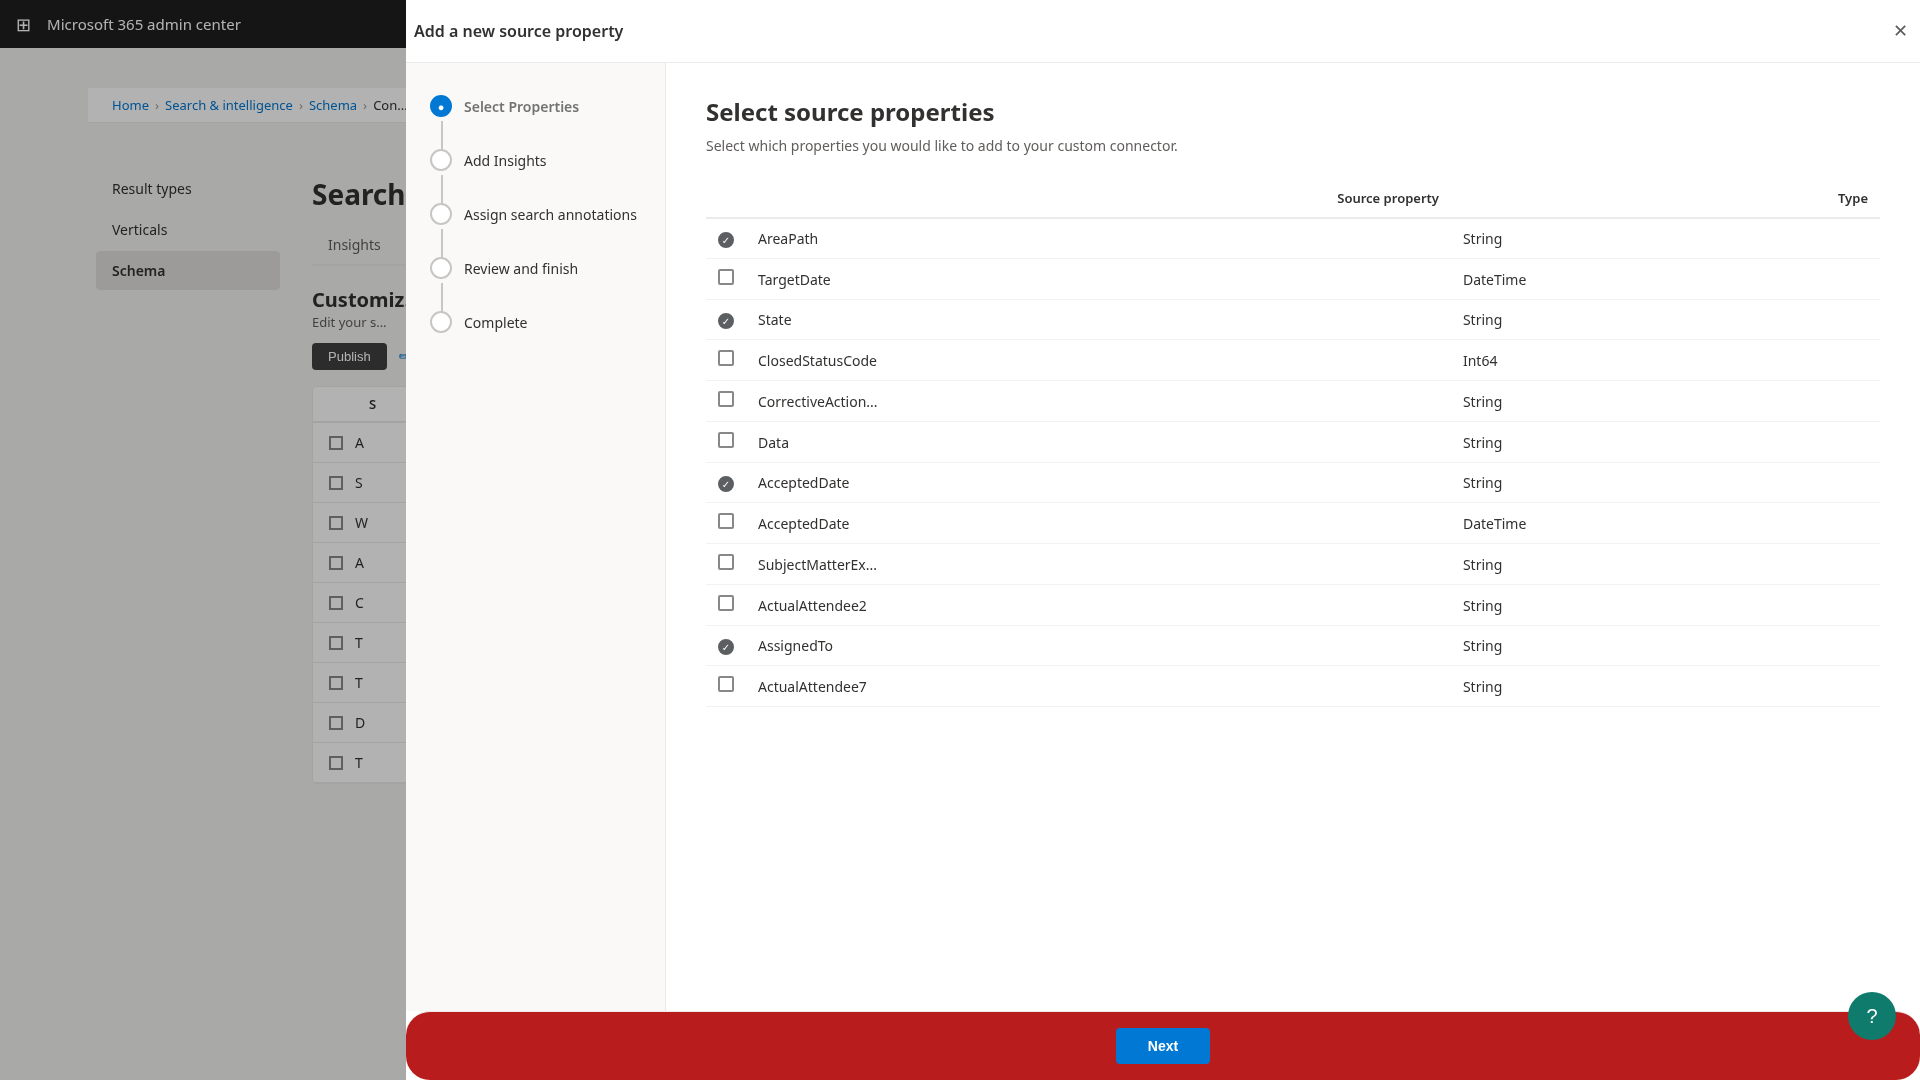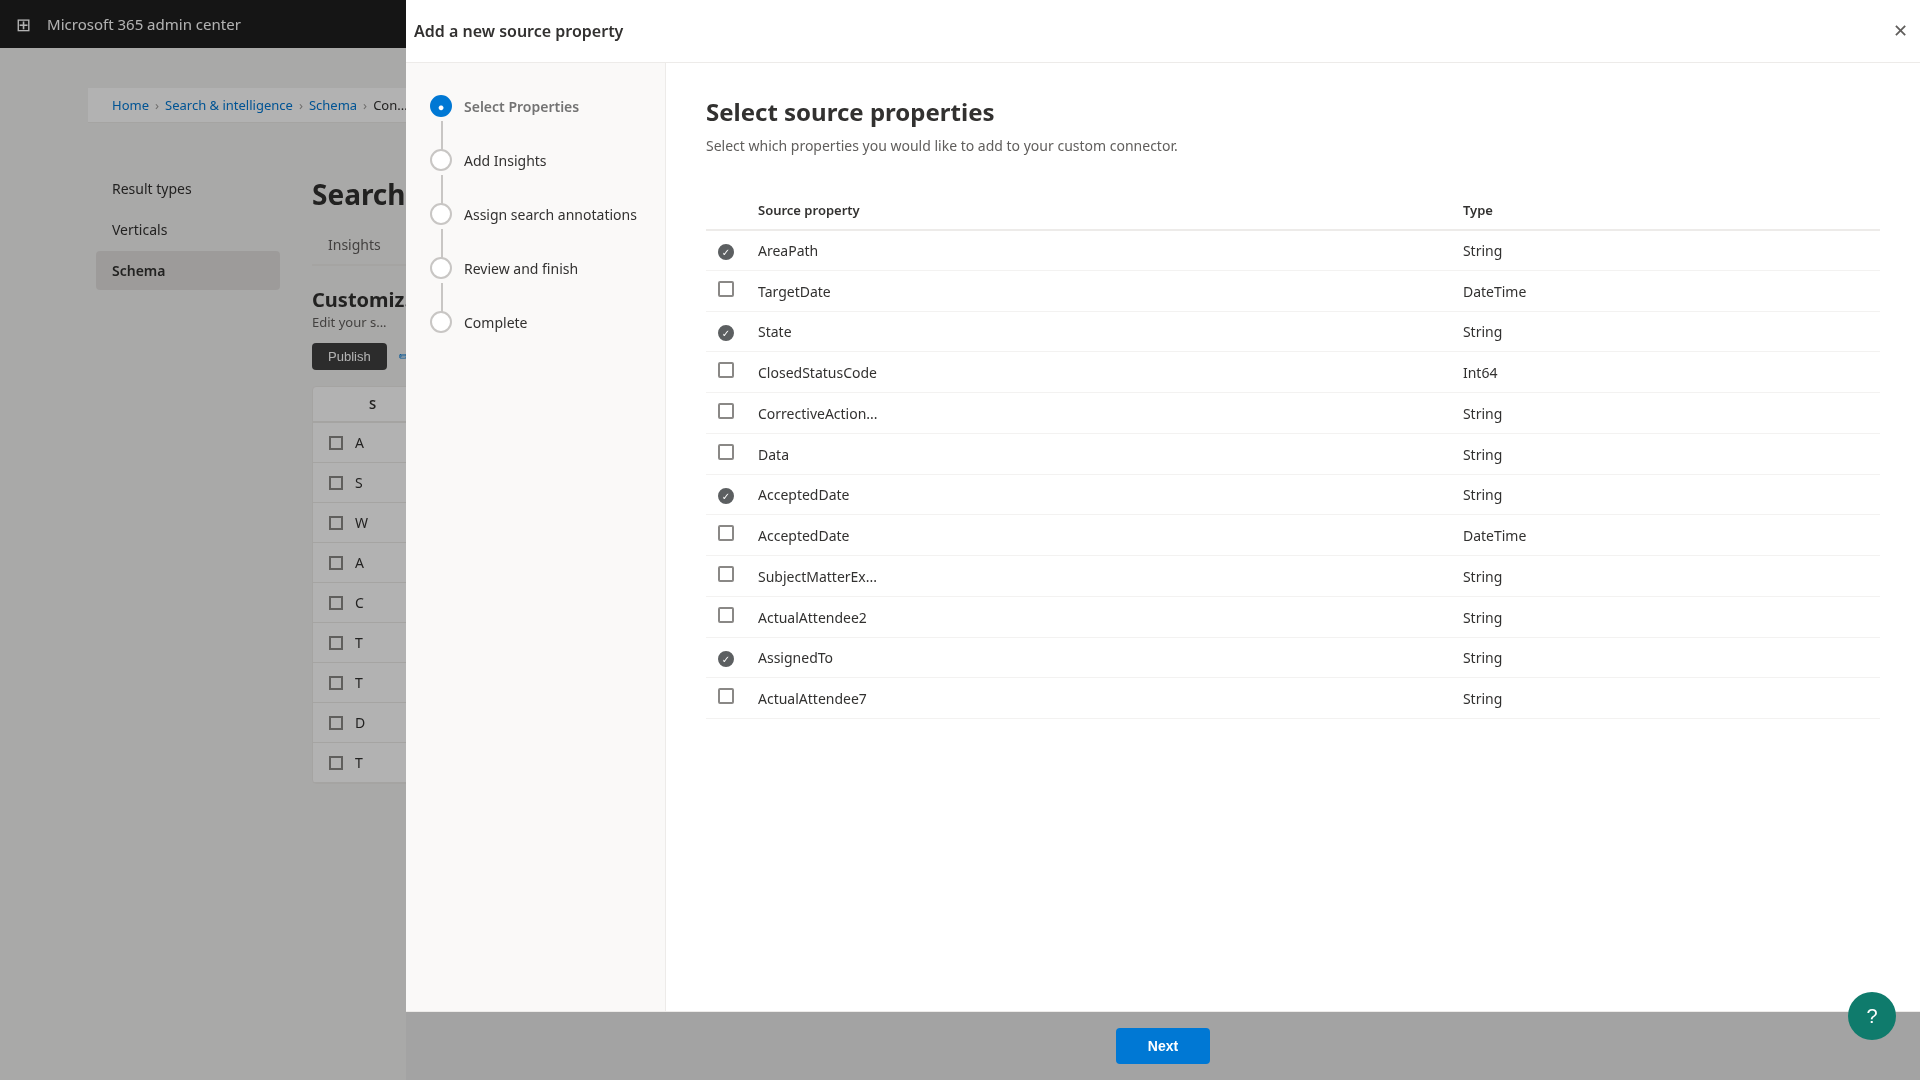--- a/index.html
+++ b/index.html
@@ -123,27 +123,27 @@
     .step-label.active { font-weight: 600; color: #737373; }
 
     
     .panel-main {
       flex: 1; overflow-y: auto; padding: 32px 40px;
     }
     .panel-section-title {
       font-size: 24px; font-weight: 700; color: #323130; margin-bottom: 8px;
     }
     .panel-section-subtitle {
-      font-size: 14px; color: #605e5c; margin-bottom: 36px;
+      font-size: 14px; color: #605e5c; margin-bottom: 24px;
     }
 
     
     .props-table { width: 100%; border-collapse: collapse; }
     .props-table th {
-      text-align: left; padding: 10px 12px;
+      text-align: right; padding: 10px 12px;
       font-size: 13px; font-weight: 600; color: #323130;
       border-bottom: 2px solid #edebe9;
     }
     .props-table td {
       padding: 10px 12px; font-size: 14px; color: #323130;
       border-bottom: 1px solid #f3f2f1;
     }
 
     .checkbox-cell { width: 40px; text-align: center; }
     .custom-checkbox {
@@ -153,21 +153,22 @@
     }
     .custom-checkbox.check-circle {
       border-radius: 50%; background: #5c5f61; border-color: #5c5f61;
       color: #fff; font-size: 10px;
     }
 
     
     .panel-footer {
       padding: 16px 36px; border-top: 1px solid #edebe9;
       display: flex; justify-content: center;
-      background: #a3a3a3;
+      background: #b91c1c;
+      border-radius: 24px;
     }
     .btn-next {
       background: #0078d4; color: #fff; border: none;
       padding: 10px 32px; font-size: 14px; font-weight: 600;
       border-radius: 4px; cursor: pointer;
     }
 
     
     .fab-btn {
       position: fixed; bottom: 40px; right: 24px;

